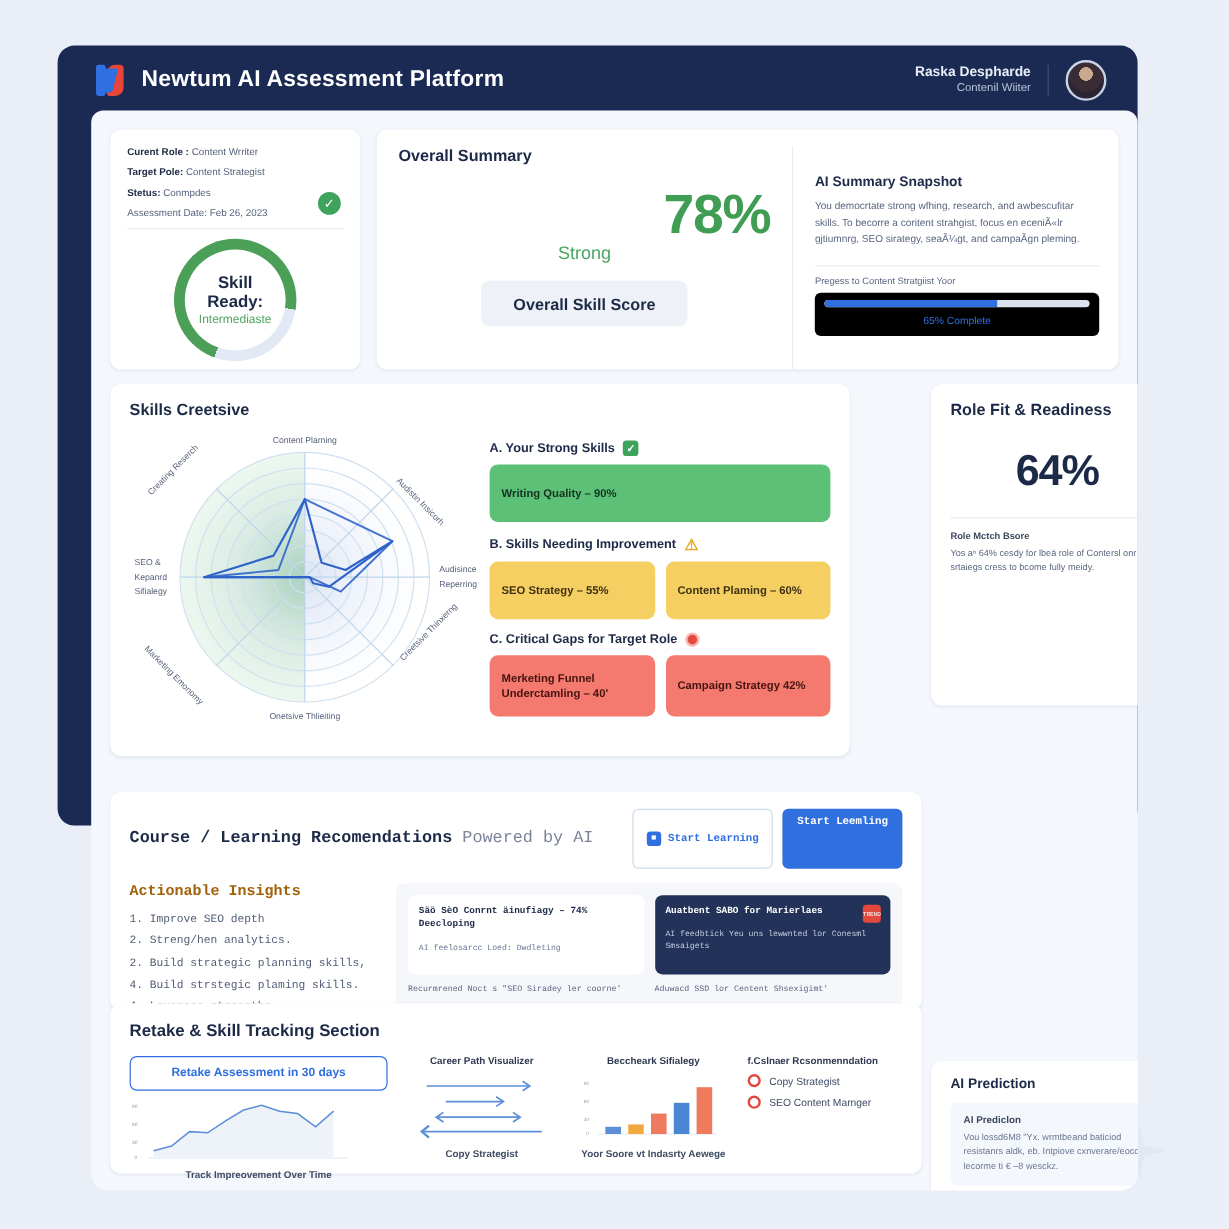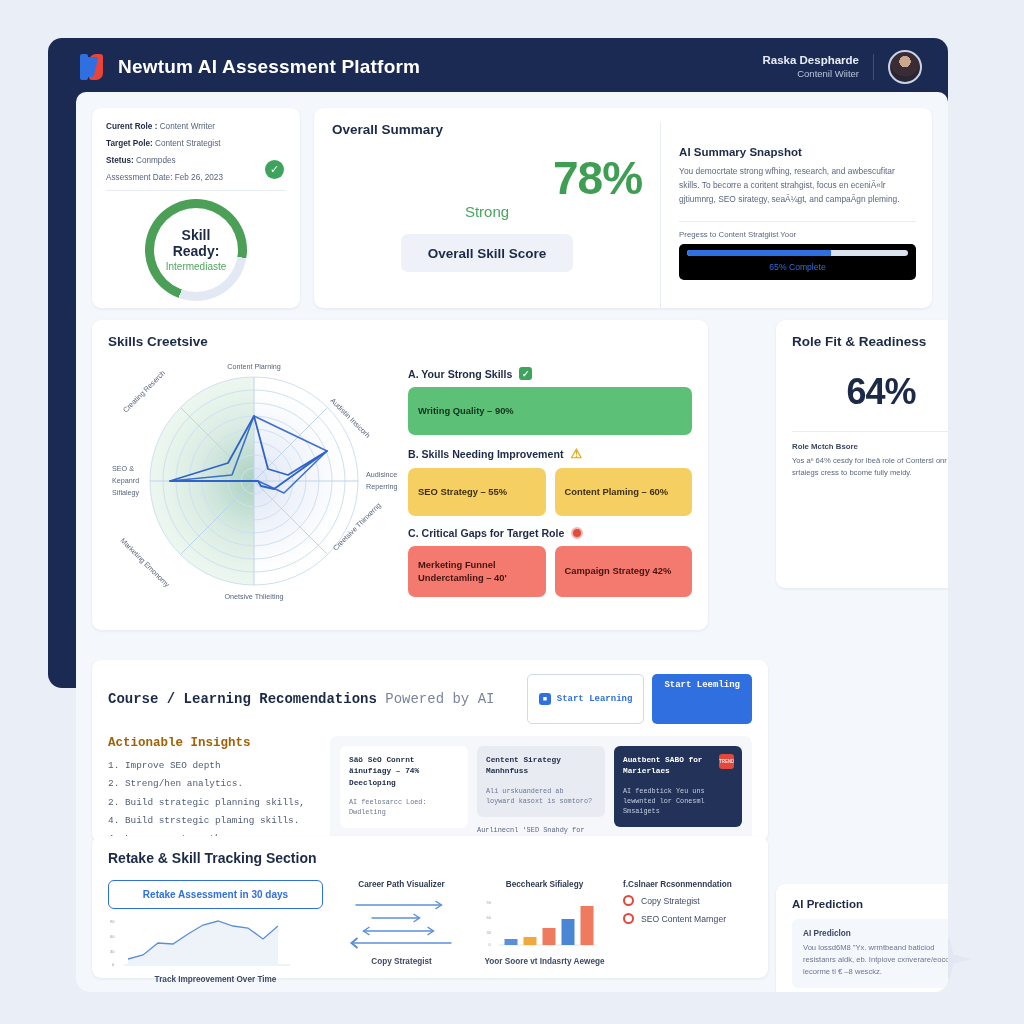--- a/index.html
+++ b/index.html
@@ -388,27 +388,20 @@
       </div>
       <div class="courses">
         <div class="course">
           <div class="c-card w">
             <div class="c-h">Säö SèO Conrnt äinufiagy – 74% Deecloping</div>
             <div class="c-b">AI feelosarcc Loed: Dwdleting</div>
           </div>
           <div class="c-foot">Recurmrened Noct s "SEO Siradey ler coorne'</div>
         </div>
         <div class="course">
-          <div class="c-card g">
-            <div class="c-h">Centent Sirategy Manhnfuss</div>
-            <div class="c-b">Ali urskuandered ab loyward kasoxt is somtoro?</div>
-          </div>
-          <div class="c-foot">Aurlinecnl 'SED Snahdy for counee</div>
-        </div>
-        <div class="course">
           <div class="c-card d">
             <div class="c-badge">TREND</div>
             <div class="c-h" style="width:74%">Auatbent SABO for Marierlaes</div>
             <div class="c-b">AI feedbtick Yeu uns lewwnted lor Conesml Smsaigets</div>
           </div>
           <div class="c-foot">Aduwacd SSD lor Centent Shsexigimt'</div>
         </div>
       </div>
     </div>
   </div>

